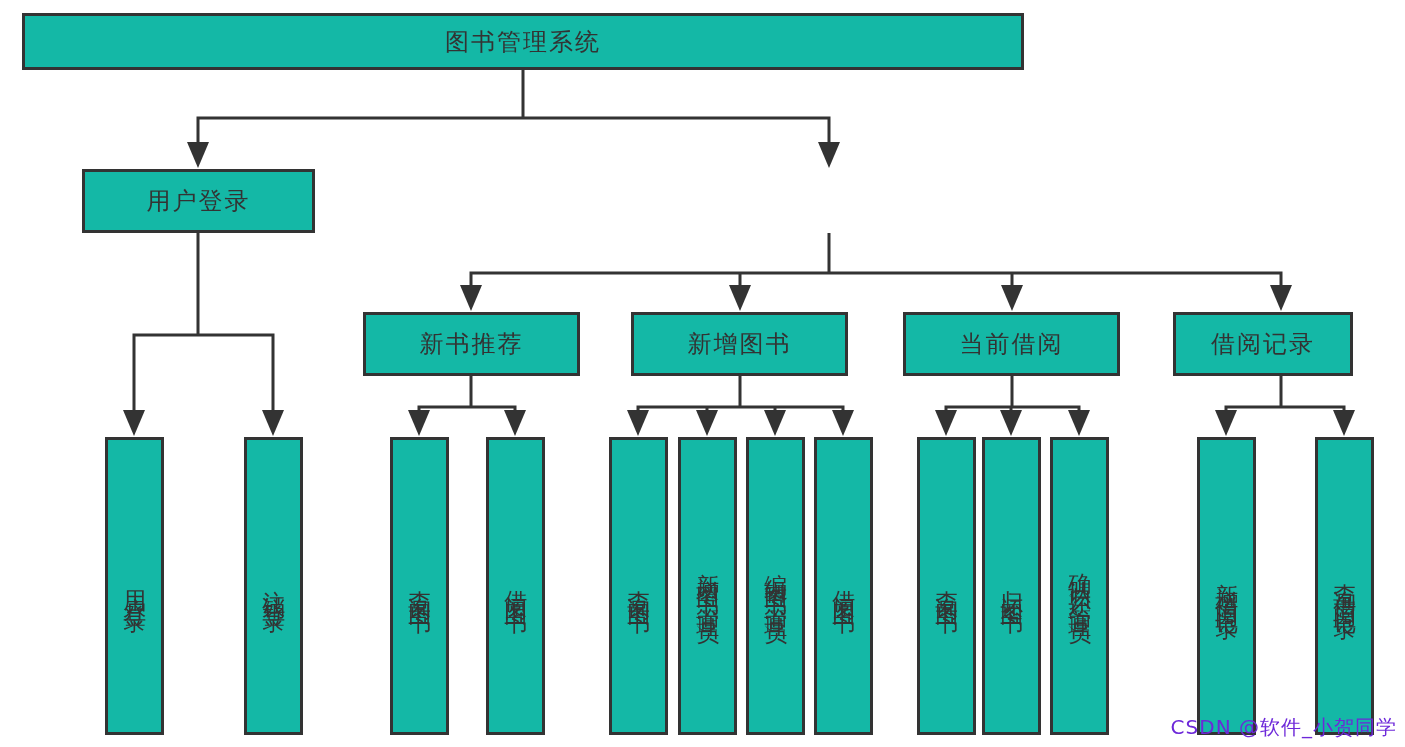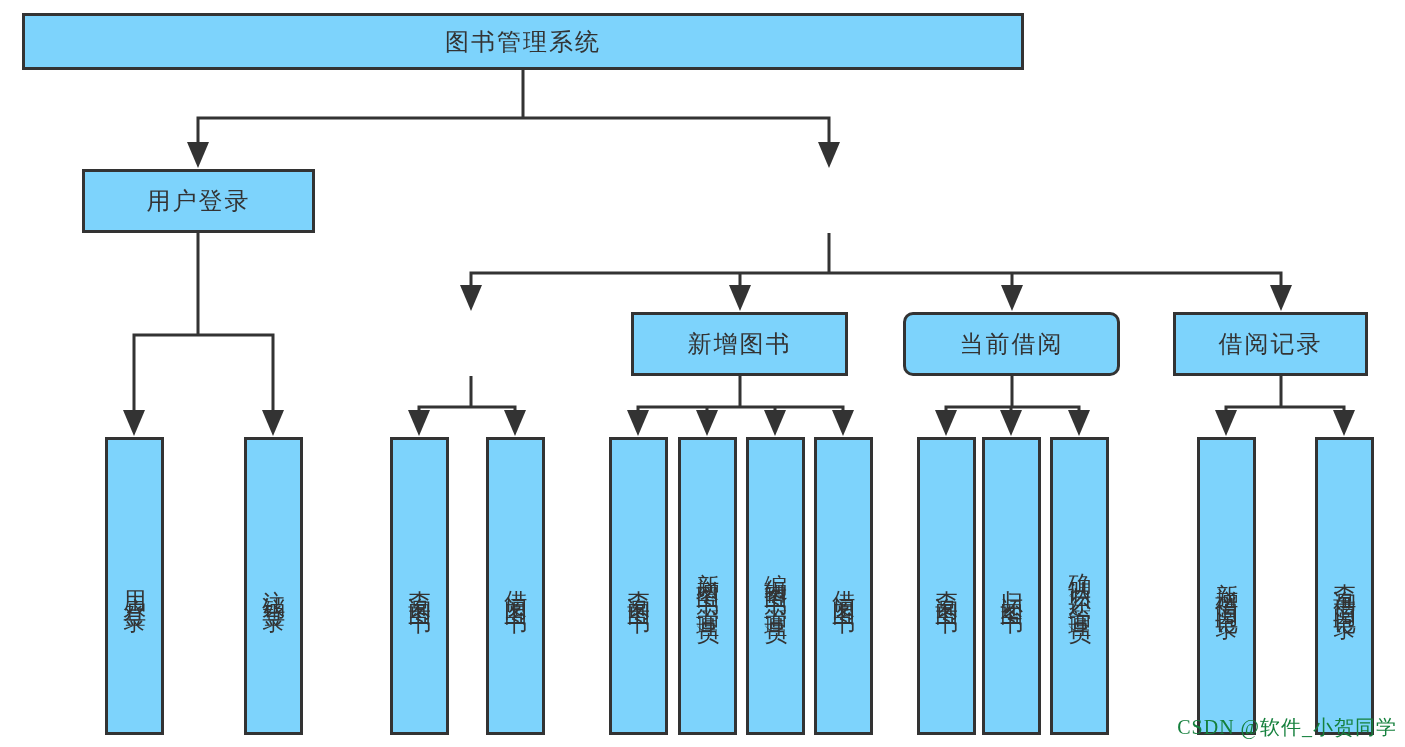--- a/index.html
+++ b/index.html
@@ -8,21 +8,21 @@
     width: 1405px;
     height: 747px;
     background: #ffffff;
     font-family: "DejaVu Sans", "Liberation Sans", sans-serif;
     overflow: hidden;
   }
   svg.connectors { position: absolute; left: 0; top: 0; z-index: 1; }
   .box {
     position: absolute;
     box-sizing: border-box;
-    background: #7dd3fc;
+    background: #14b8a6;
     border: 3px solid #333333;
     display: flex;
     align-items: center;
     justify-content: center;
     color: #333333;
     z-index: 2;
   }
   .hlabel { font-size: 24px; letter-spacing: 2px; white-space: nowrap; }
   .vlabel {
     writing-mode: vertical-rl;
@@ -30,33 +30,32 @@
     font-size: 23px;
     letter-spacing: 7px;
     line-height: 1.1;
   }
   .watermark {
     position: absolute;
     right: 8px;
     top: 714px;
     font-size: 20px;
     letter-spacing: 1px;
-    color: #15803d;
+    color: #6d28d9;
     z-index: 5;
     white-space: nowrap;
-    font-family: Liberation Serif, serif;
   }
   
   .n-root   { left: 22px;   top: 13px;  width: 1002px; height: 57px; }
   .n-login  { left: 82px;   top: 169px; width: 233px;  height: 64px; }
   .n-mgmt   { left: 712px;  top: 169px; width: 233px;  height: 64px; }
   .n-rec    { left: 363px;  top: 312px; width: 217px;  height: 64px; }
   .n-borrow { left: 631px;  top: 312px; width: 217px;  height: 64px; }
-  .n-cur    { left: 903px;  top: 312px; width: 217px;  height: 64px; border-radius: 10px; }
-  .n-recd   { left: 1173px; top: 312px; width: 195px;  height: 64px; }
+  .n-cur    { left: 903px;  top: 312px; width: 217px;  height: 64px; }
+  .n-recd   { left: 1173px; top: 312px; width: 180px;  height: 64px; }
   .leaf { top: 437px; width: 59px; height: 298px; }
   .l-1  { left: 105px; }  .l-2  { left: 244px; }
   .l-3  { left: 390px; }  .l-4  { left: 486px; }
   .l-5  { left: 609px; }  .l-6  { left: 678px; }
   .l-7  { left: 746px; }  .l-8  { left: 814px; }
   .l-9  { left: 917px; }  .l-10 { left: 982px; }
   .l-11 { left: 1050px; } .l-12 { left: 1197px; }
   .l-13 { left: 1315px; }
 </style>
 </head>
@@ -98,20 +97,23 @@
   </svg>
 
   <div class="box n-root">
     <span class="hlabel">图书管理系统</span>
   </div>
 
   <div class="box n-login">
     <span class="hlabel">用户登录</span>
   </div>
 
+  <div class="box n-rec">
+    <span class="hlabel">新书推荐</span>
+  </div>
   <div class="box n-borrow">
     <span class="hlabel">新增图书</span>
   </div>
   <div class="box n-cur">
     <span class="hlabel">当前借阅</span>
   </div>
   <div class="box n-recd">
     <span class="hlabel">借阅记录</span>
   </div>
 

